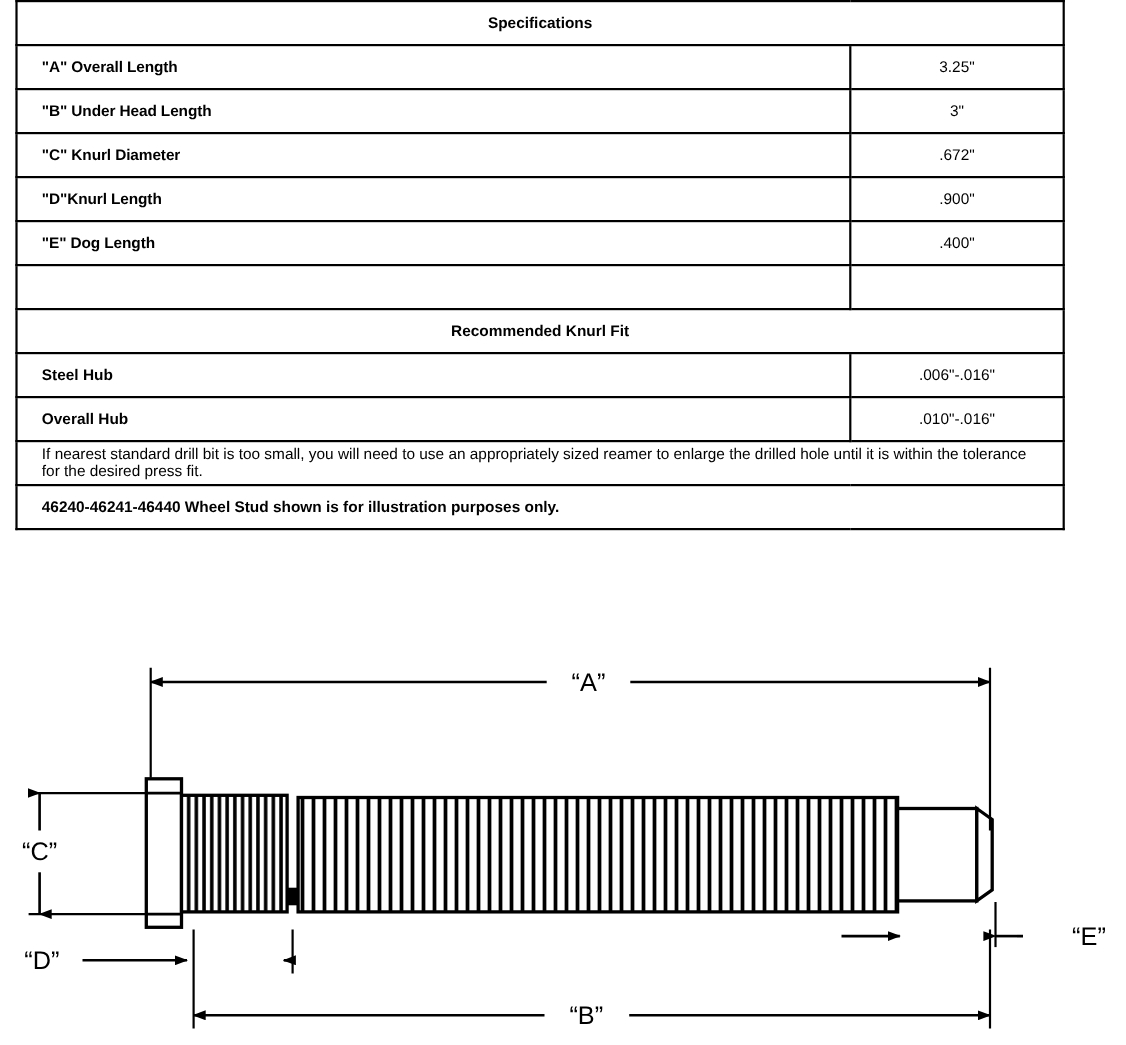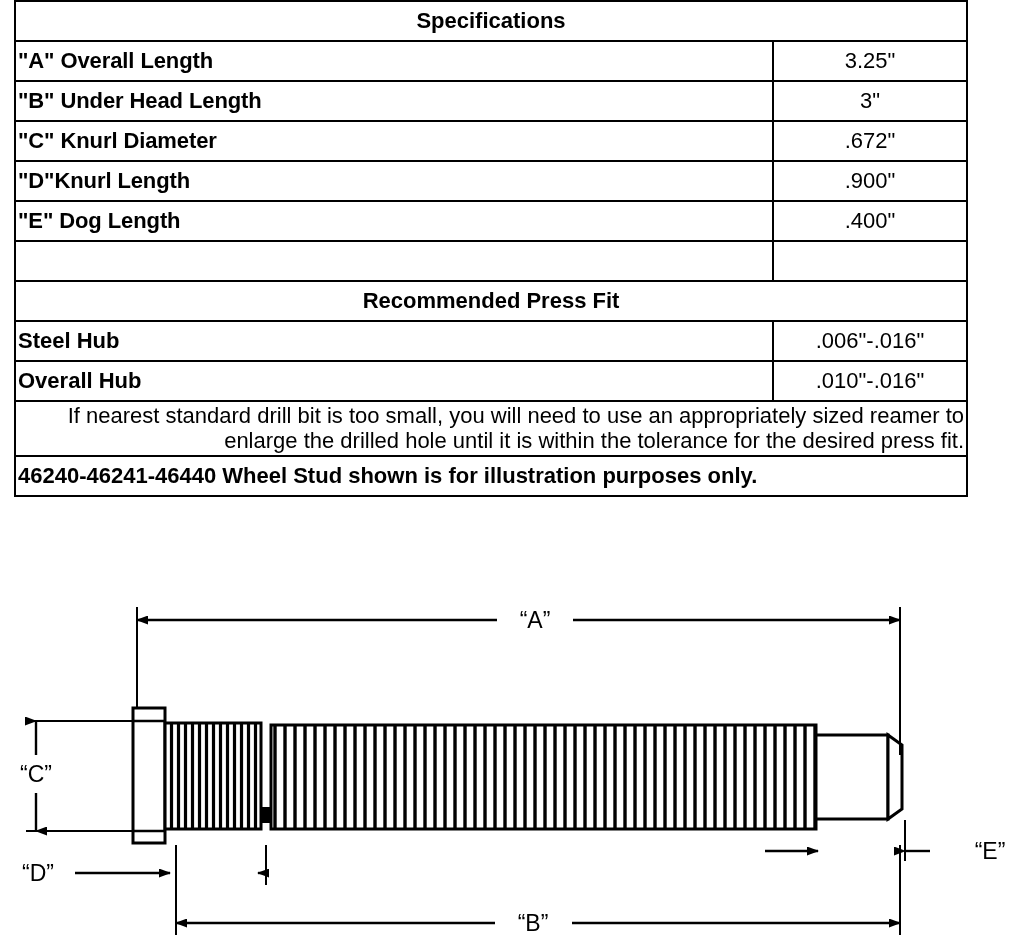--- a/index.html
+++ b/index.html
@@ -23,22 +23,22 @@
     top: 0px;
     width: 952px;
   }
   table.spec {
     width: 100%;
     border-collapse: collapse;
     table-layout: fixed;
   }
   table.spec td {
     border: 2px solid #000;
-    padding: 2px 2px;
-    font-size: 22px;
+    padding: 2px 22px;
+    font-size: 14px;
     line-height: 1.12;
     height: 34px;
     vertical-align: middle;
     background: #ffffff;
   }
   td.hdr {
     background: #b3b3b3;
     text-align: center;
     font-weight: bold;
     font-size: 23px;
@@ -60,21 +60,21 @@
   td.fit-value {
     text-align: center;
     font-weight: normal;
     font-size: 23px;
   }
   td.blank {
     height: 34px;
   }
   td.note {
     background: #b3b3b3;
-    text-align: right;
+    text-align: left;
     font-size: 22px;
     line-height: 1.32;
     padding: 5px 12px 8px 12px;
   }
   td.footnote {
     background: #b3b3b3;
     text-align: left;
     font-size: 13.5px;
     font-weight: bold;
     padding: 3px 6px 4px 6px;
@@ -122,21 +122,21 @@
       </tr>
       <tr>
         <td class="label">"E" Dog Length</td>
         <td class="value">.400"</td>
       </tr>
       <tr>
         <td class="label blank"></td>
         <td class="value blank"></td>
       </tr>
       <tr>
-        <td class="hdr" colspan="2">Recommended Press Fit</td>
+        <td class="hdr" colspan="2">Recommended Knurl Fit</td>
       </tr>
       <tr>
         <td class="fit-label">Steel Hub</td>
         <td class="fit-value">.006"-.016"</td>
       </tr>
       <tr>
         <td class="fit-label">Overall Hub</td>
         <td class="fit-value">.010"-.016"</td>
       </tr>
       <tr>

